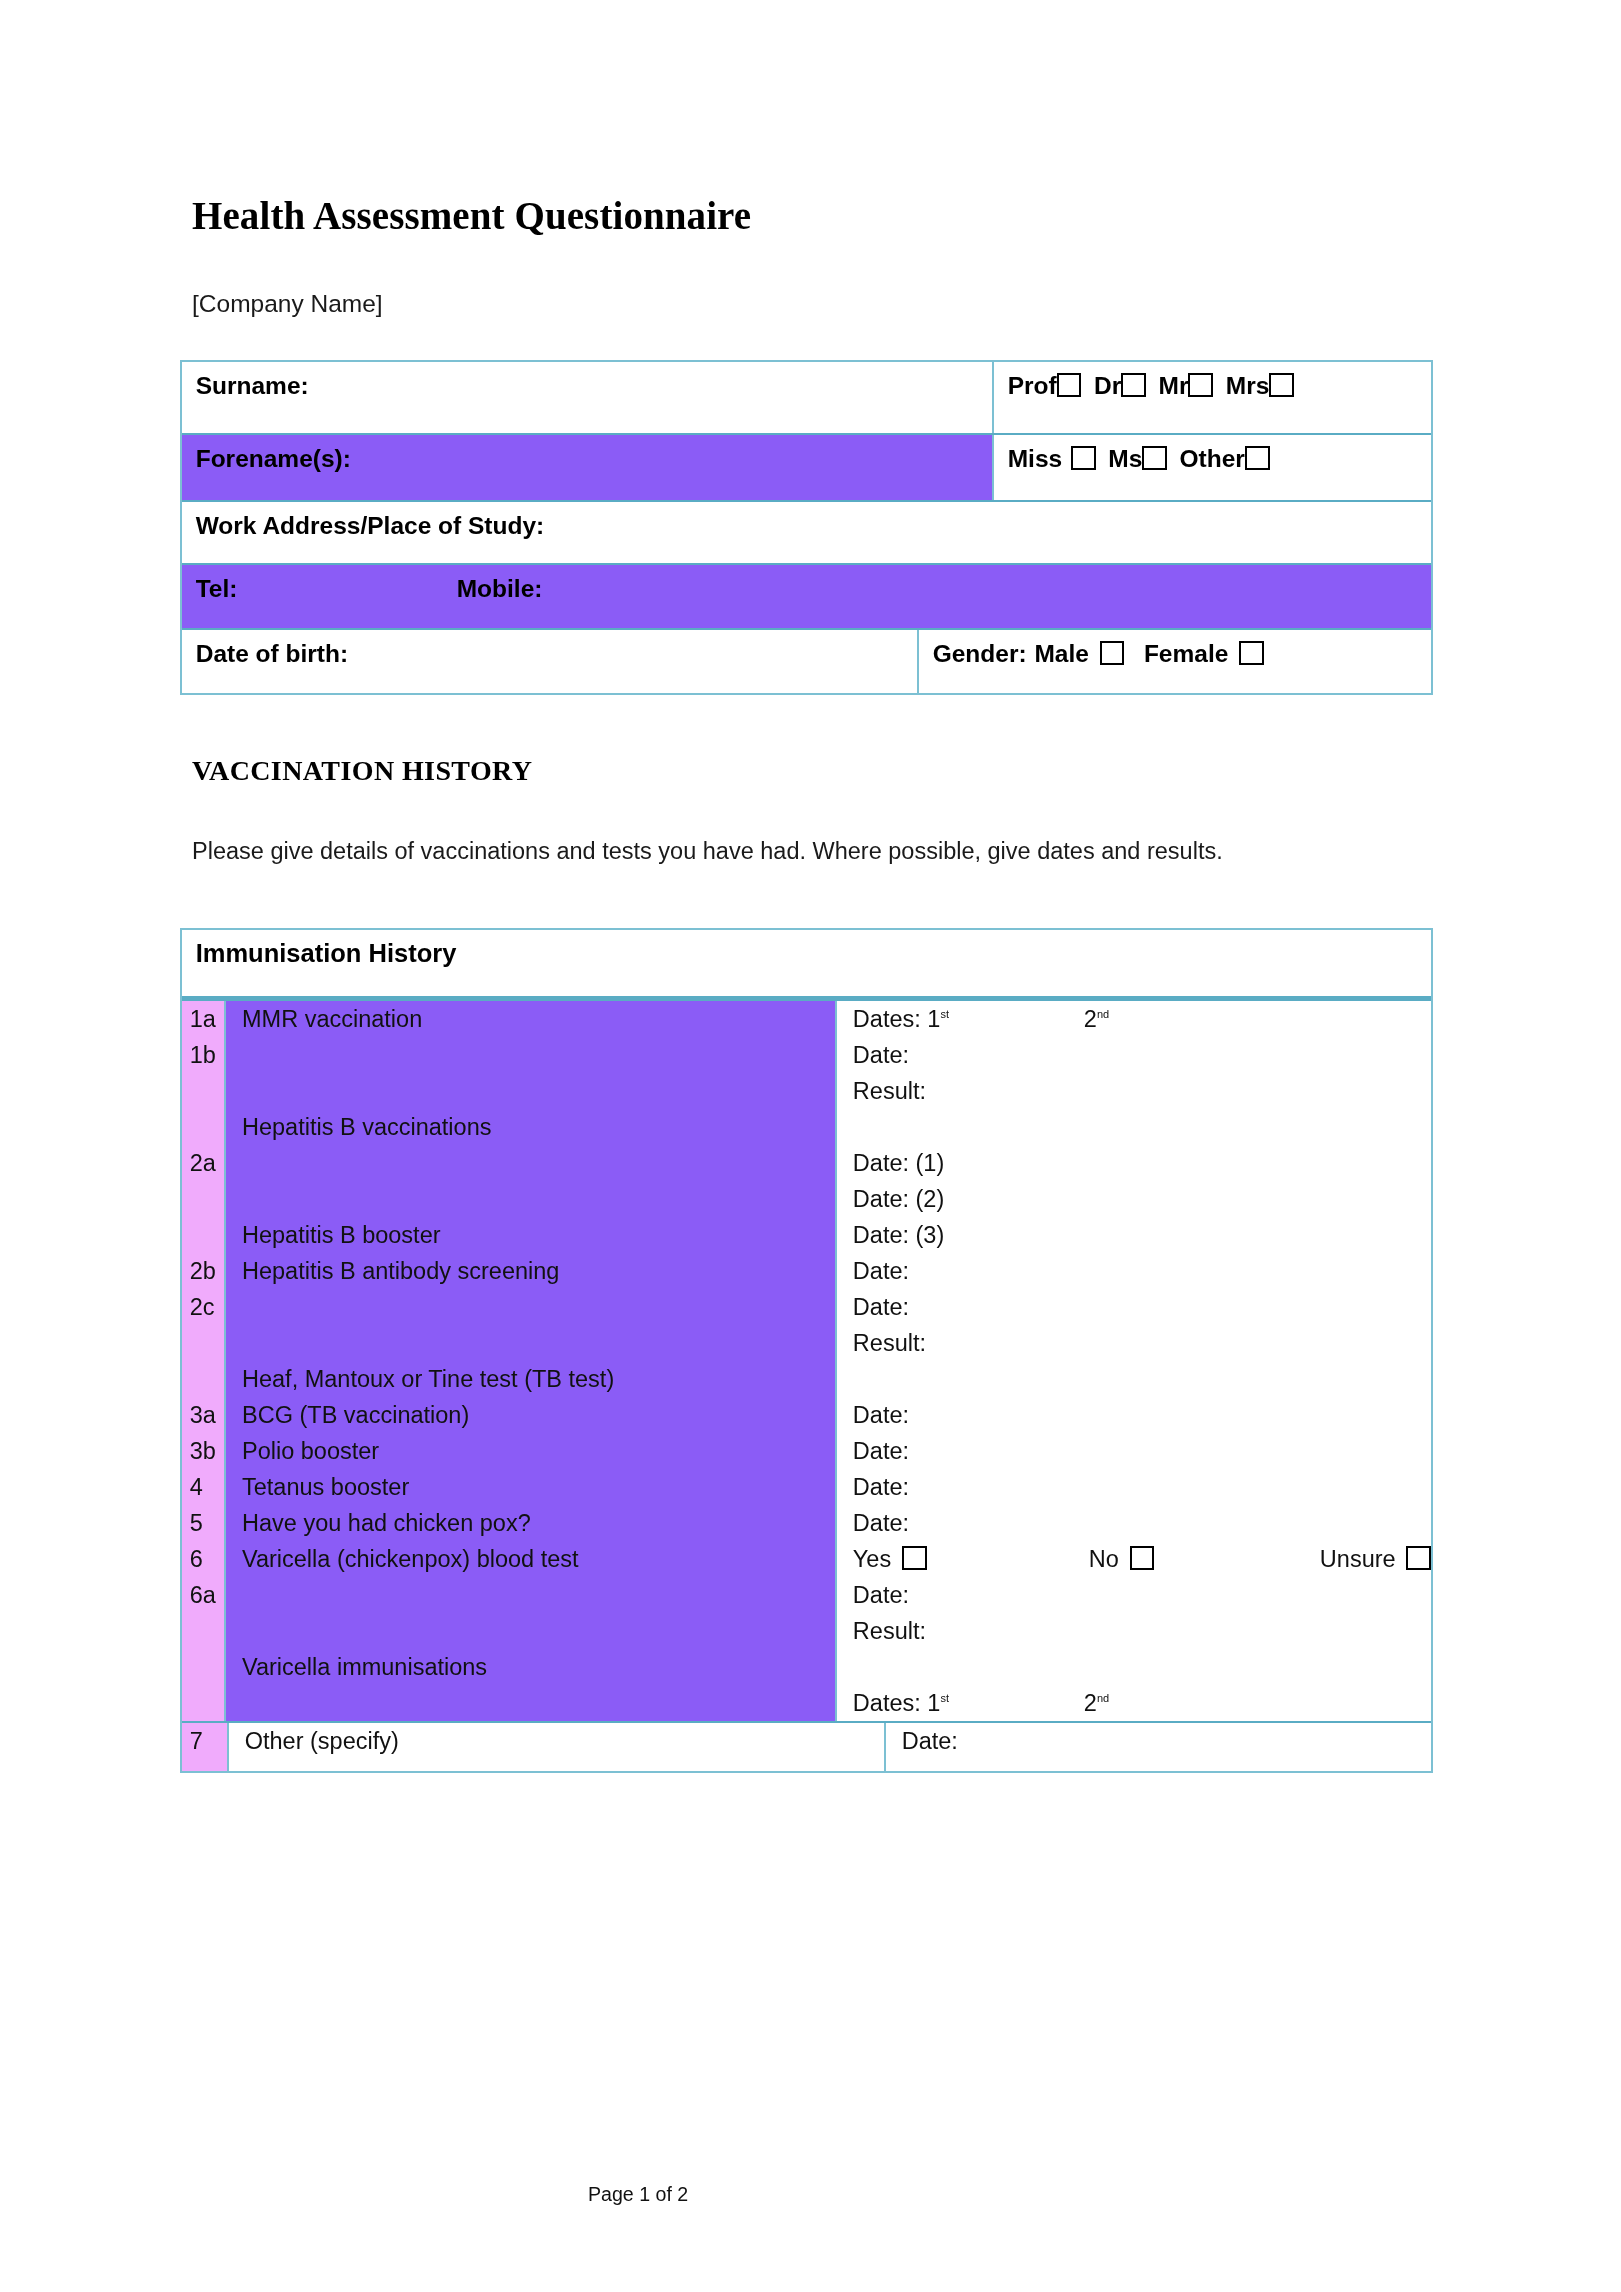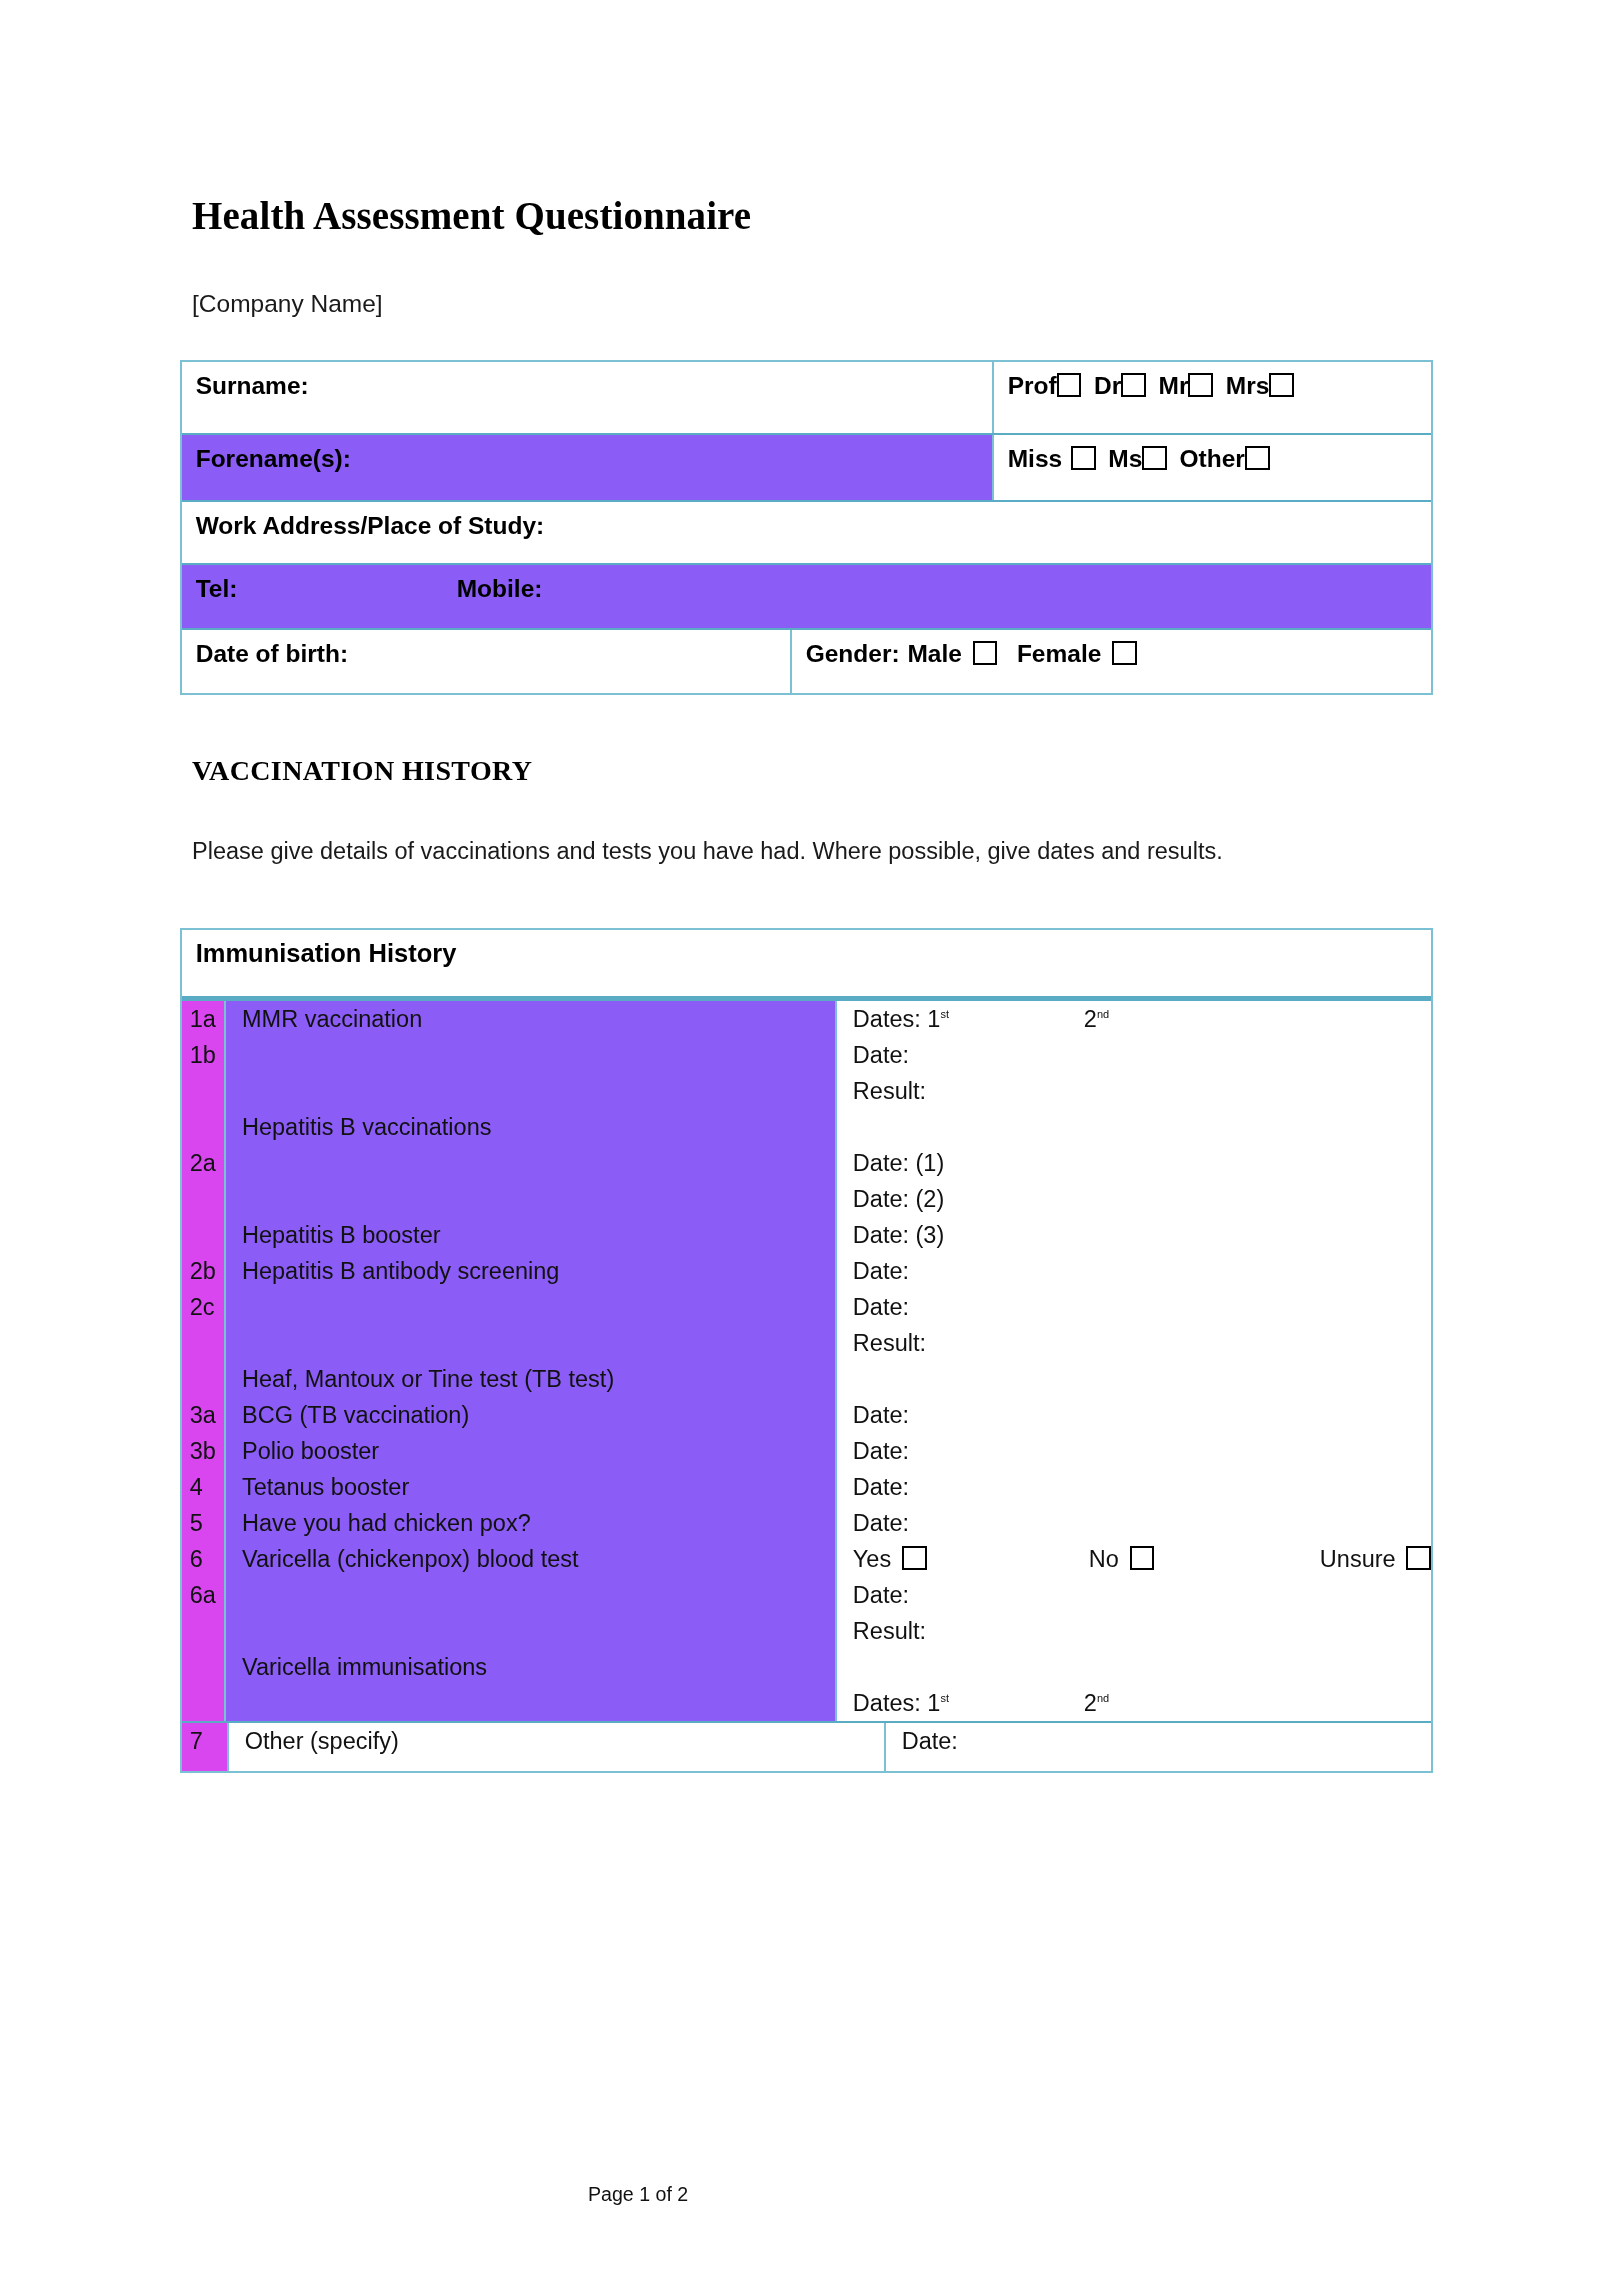--- a/index.html
+++ b/index.html
@@ -96,21 +96,21 @@
   #immun-head{
     height:57px; background:#fff;
     border-bottom:5.9px solid #5aacc4;
     display:flex; align-items:flex-start;
     padding:8.8px 0 0 13.7px;
     font-weight:bold; font-size:25.5px; color:#000;
   }
   .ibody{ position:relative; }
   .irow{ display:flex; }
   .ic-num{
-    width:47px; background:#d946ef; box-sizing:border-box;
+    width:47px; background:#f0abfc; box-sizing:border-box;
     border-right:2px solid #7cc0d3;
     padding:0 0 0 7.8px;
     font-size:23.5px; color:#111;
   }
   .ic-desc{
     width:657px; box-sizing:border-box;
     border-right:2px solid #7cc0d3;
     padding:0 0 0 15.7px;
     font-size:23.5px; color:#111;
   }
@@ -201,21 +201,21 @@
             <span>Tel:</span>
           </div>
           <div class="t2">
             <span>Mobile:</span>
           </div>
         </div>
       </div>
     </div>
 
     <div class="row r-dob">
-      <div class="cell divider fill-white" style="width:610px">
+      <div class="cell divider fill-white" style="width:737px">
         <span>Date of birth:</span>
       </div>
       <div class="cell fill-white" style="flex:1">
         <div class="inline-labels">
           <span class="lbl">Gender:</span>
           <span style="width:7.8px"></span>
           <span class="lbl">Male</span>
           <span style="width:10.8px"></span>
           <span class="cbx"></span>
           <span style="width:19.6px"></span>

